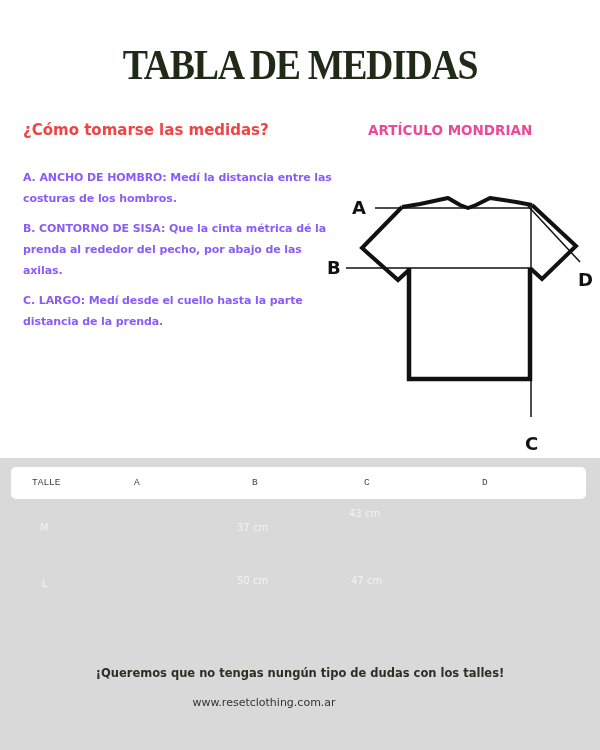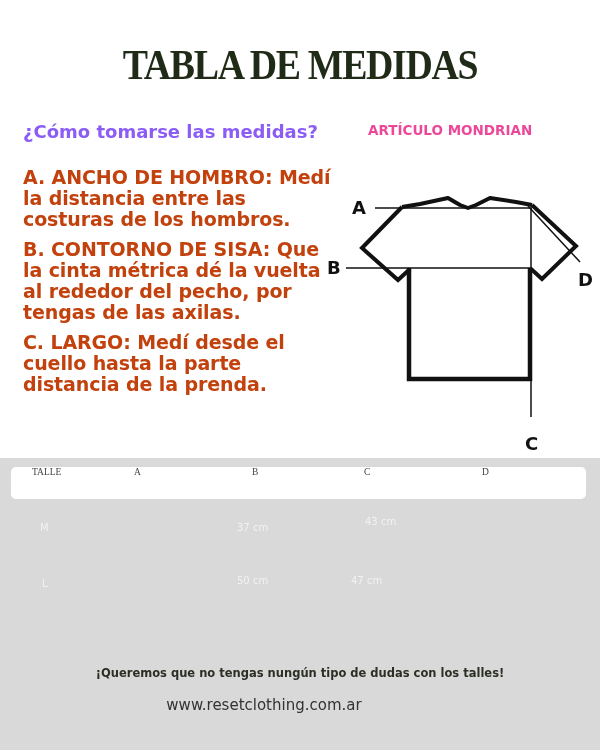--- a/index.html
+++ b/index.html
@@ -8,76 +8,76 @@
 
   .title {
     position: absolute; left: 0; top: 40px; width: 600px; text-align: center;
     font-family: "Liberation Serif", "DejaVu Serif", serif;
     font-weight: bold; font-size: 43px; letter-spacing: -1.5px;
     color: #1f2a17; transform: scaleX(0.88); transform-origin: center;
   }
 
   .how-heading {
     position: absolute; left: 23px; top: 121px;
-    font-family: "DejaVu Sans", sans-serif; font-weight: bold; font-size: 18px;
-    color: #8b5cf6;
+    font-family: "DejaVu Sans", sans-serif; font-weight: bold; font-size: 15px;
+    color: #ef4444;
   }
   .article-heading {
     position: absolute; left: 368px; top: 122px;
     font-family: "DejaVu Sans", sans-serif; font-weight: bold; font-size: 13.5px;
     color: #ec4899;
   }
 
   .instructions { position: absolute; left: 23px; top: 167px; width: 320px; }
   .instr {
-    font-family: "DejaVu Sans", sans-serif; font-weight: bold; font-size: 19px;
-    line-height: 21px; color: #c2410c; margin-bottom: 9px; letter-spacing: -0.1px;
+    font-family: "DejaVu Sans", sans-serif; font-weight: bold; font-size: 11px;
+    line-height: 21px; color: #8b5cf6; margin-bottom: 9px; letter-spacing: -0.1px;
   }
 
   .diagram { position: absolute; left: 320px; top: 180px; width: 280px; height: 280px; }
   .diagram svg { position: absolute; left: 0; top: 0; }
   .dlabel {
     position: absolute; font-family: "DejaVu Sans", sans-serif; font-weight: bold;
     font-size: 18px; color: #111;
   }
 
   .table-area { position: absolute; left: 0; top: 458px; width: 600px; height: 292px; background: #d9d9d9; }
   .table-header {
     position: absolute; left: 11px; top: 9px; width: 575px; height: 32px;
     background: #ffffff; border-radius: 5px;
   }
   .th {
-    position: absolute; top: 0; font-family: Liberation Serif, serif;
+    position: absolute; top: 10px; font-family: Liberation Mono, monospace;
     font-size: 9.5px; color: #444;
   }
   .td {
     position: absolute; font-family: "DejaVu Sans", sans-serif;
     font-size: 10px; color: #f2f2f2;
   }
 
   .footer-msg {
     position: absolute; left: 0; top: 208px; width: 600px; text-align: center;
     font-family: "DejaVu Sans", sans-serif; font-weight: bold; font-size: 11.5px; color: #2b2f24;
   }
   .footer-url {
     position: absolute; left: 0; top: 238px; width: 528px; text-align: center;
-    font-family: "DejaVu Sans", sans-serif; font-size: 15px; color: #333;
+    font-family: "DejaVu Sans", sans-serif; font-size: 11px; color: #333;
   }
 </style>
 </head>
 <body>
 
 <div class="title">TABLA DE MEDIDAS</div>
 
 <div class="how-heading">¿Cómo tomarse las medidas?</div>
 <div class="article-heading">ARTÍCULO MONDRIAN</div>
 
 <div class="instructions">
   <p class="instr">A. ANCHO DE HOMBRO: Medí la distancia entre las costuras de los hombros.</p>
-  <p class="instr">B. CONTORNO DE SISA: Que la cinta métrica dé la vuelta al rededor del pecho, por tengas de las axilas.</p>
+  <p class="instr">B. CONTORNO DE SISA: Que la cinta métrica dé la prenda al rededor del pecho, por abajo de las axilas.</p>
   <p class="instr">C. LARGO: Medí desde el cuello hasta la parte distancia de la prenda.</p>
 </div>
 
 <div class="diagram">
   <svg width="280" height="280" viewBox="0 0 280 280">
 
     <polyline points="82,27 100,24 128,18 140,25 148,28 156,25 170,18 196,22 212,25" fill="none" stroke="#111" stroke-width="4" stroke-linejoin="round"></polyline>
 
     <polyline points="82,27 42,68 78,100 90,89" fill="none" stroke="#111" stroke-width="4" stroke-linejoin="miter"></polyline>
 
@@ -105,21 +105,21 @@
     <span class="th" style="left:123px;">A</span>
     <span class="th" style="left:241px;">B</span>
     <span class="th" style="left:353px;">C</span>
     <span class="th" style="left:471px;">D</span>
   </div>
 
   <div>
     <span class="td" style="left:40px; top:64px;">M</span>
     <span class="td" style="left:135px; top:64px;"></span>
     <span class="td" style="left:237px; top:64px;">37 cm</span>
-    <span class="td" style="left:349px; top:58px;margin-left:16px;">43 cm</span>
+    <span class="td" style="left:349px; top:50px;">43 cm</span>
     <span class="td" style="left:480px; top:64px;"></span>
   </div>
   <div>
     <span class="td" style="left:42px; top:120px;">L</span>
     <span class="td" style="left:135px; top:117px;"></span>
     <span class="td" style="left:237px; top:117px;">50 cm</span>
     <span class="td" style="left:351px; top:117px;">47 cm</span>
     <span class="td" style="left:480px; top:117px;"></span>
   </div>
 

